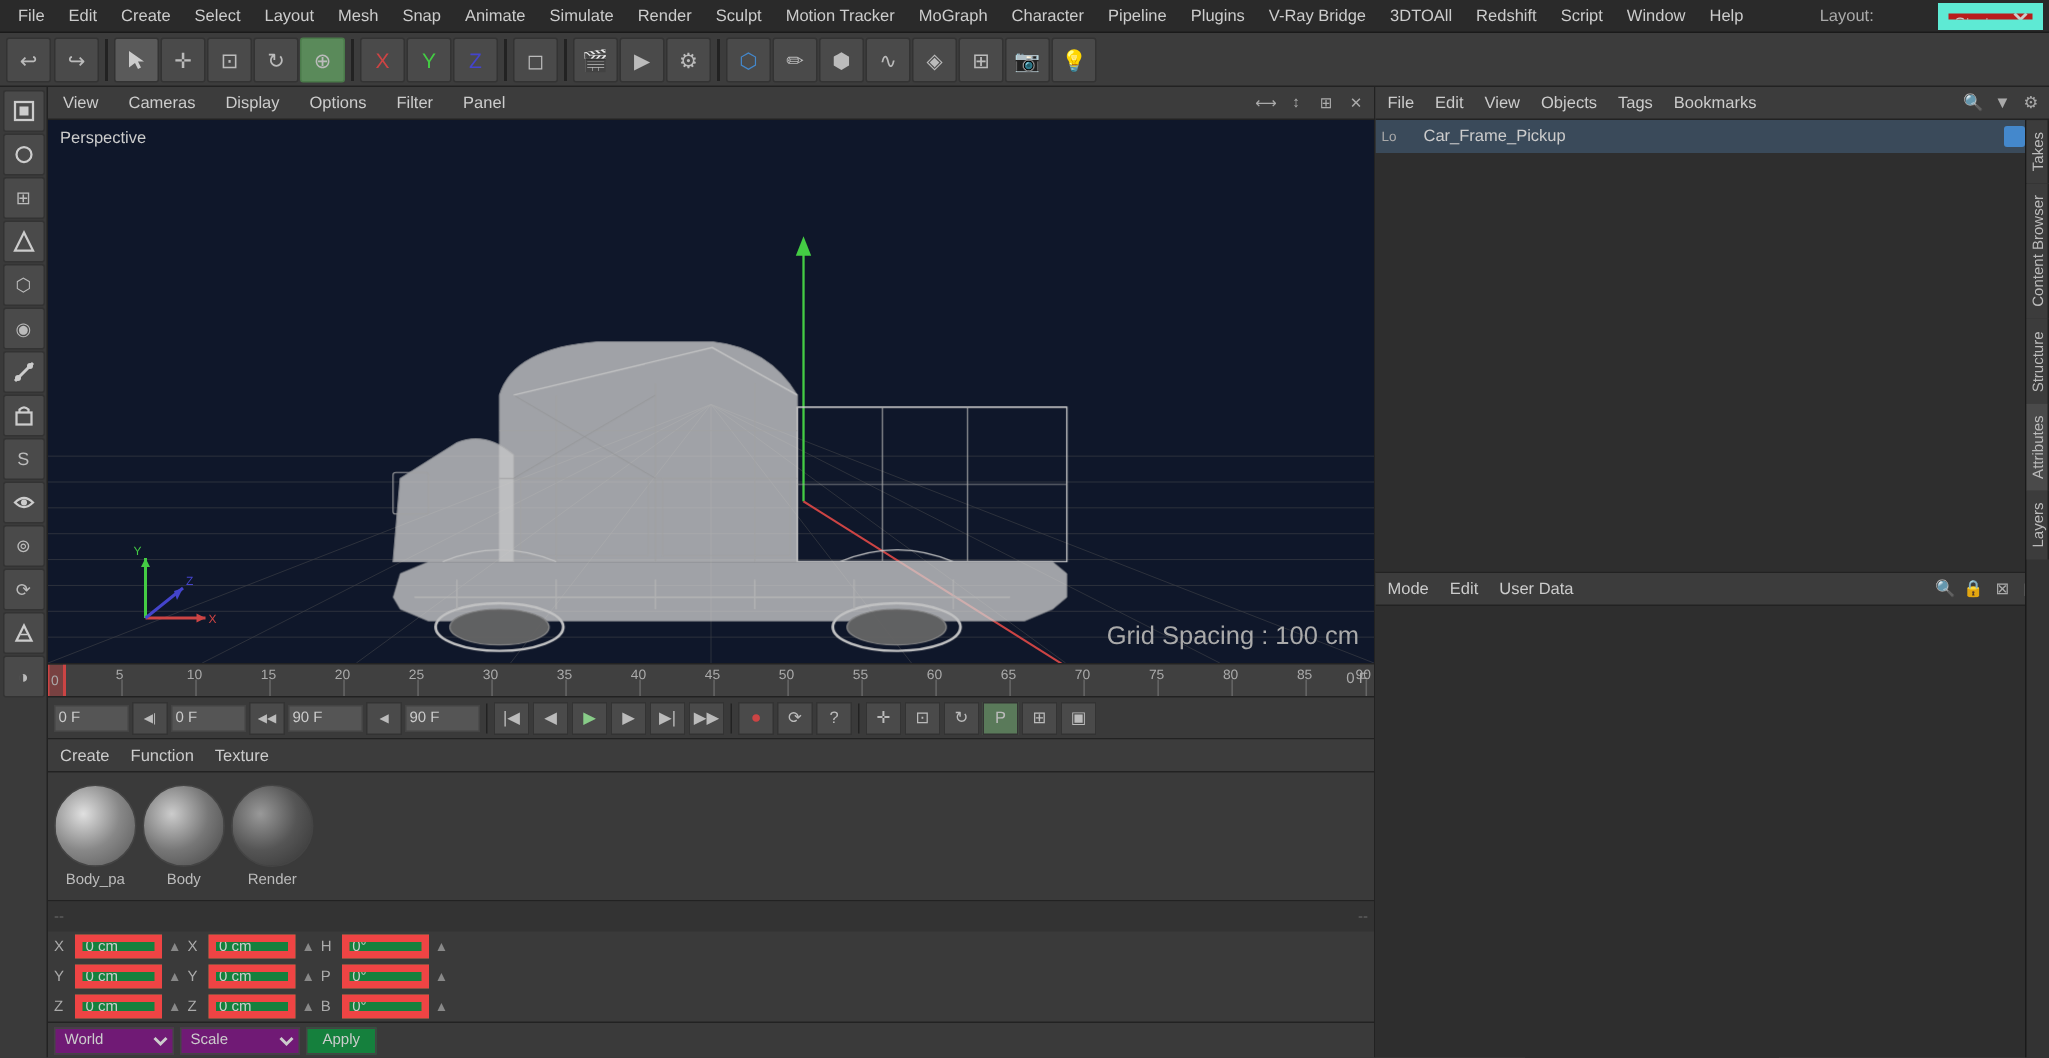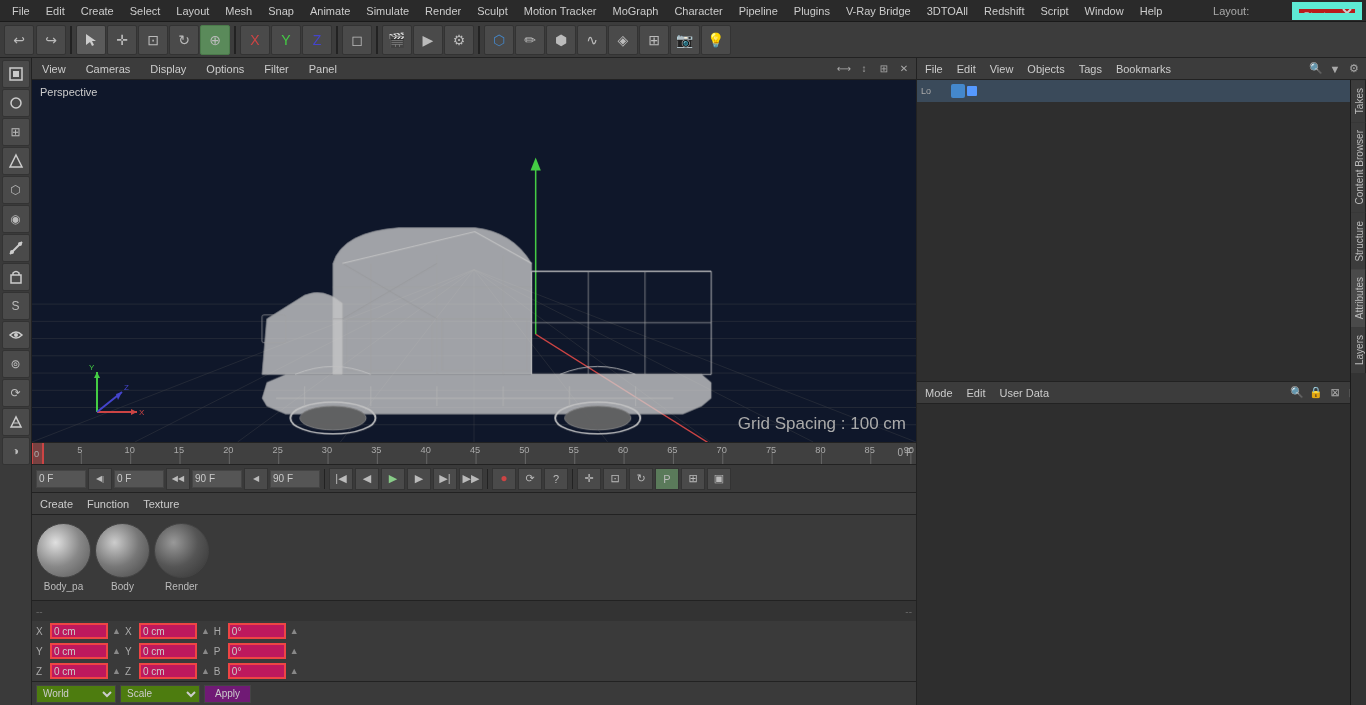--- a/index.html
+++ b/index.html
@@ -74,41 +74,41 @@
     #material-items { display: flex; gap: 4px; padding: 4px; height: 85px; align-items: center; overflow: hidden; }
     .mat-item { display: flex; flex-direction: column; align-items: center; cursor: pointer; }
     .mat-sphere { width: 55px; height: 55px; border-radius: 50%; margin-bottom: 3px; }
     .mat-body-paint { background: radial-gradient(circle at 35% 35%, #e0e0e0, #888, #555); border: 1px solid #444; }
     .mat-body { background: radial-gradient(circle at 35% 35%, #cccccc, #777, #444); border: 1px solid #444; }
     .mat-chassis { background: radial-gradient(circle at 35% 35%, #999, #555, #333); border: 1px solid #444; }
     .mat-label { font-size: 10px; color: #bbb; }
 
     
     #world-bar { display: flex; align-items: center; background: #3a3a3a; height: 24px; border-top: 1px solid #222; padding: 0 4px; gap: 4px; }
-    .world-select { background: #4d7c0f; border: 1px solid #444; color: #ccc; height: 18px; font-size: 10px; padding: 0 2px; width: 80px; }
-    .apply-btn { background: #701a75; border: 1px solid #444; color: #ccc; height: 18px; font-size: 10px; padding: 0 10px; cursor: pointer; }
+    .world-select { background: #701a75; border: 1px solid #444; color: #ccc; height: 18px; font-size: 10px; padding: 0 2px; width: 80px; }
+    .apply-btn { background: #15803d; border: 1px solid #444; color: #ccc; height: 18px; font-size: 10px; padding: 0 10px; cursor: pointer; }
 
     
     .side-tab { writing-mode: vertical-rl; transform: rotate(180deg); background: #3c3c3c; border-left: 1px solid #222; color: #bbb; font-size: 10px; padding: 8px 3px; cursor: pointer; }
 
     #right-side-tabs { position: absolute; right: 0; top: 22px; bottom: 0; width: 16px; display: flex; flex-direction: column; background: #333; border-left: 1px solid #1a1a1a; }
 
     
     .toolbar-btn.active { background: #5a8a5a; border-color: #4a7a4a; }
 
     
     #timeline-ticks { position: relative; width: 100%; height: 22px; background: #404040; overflow: hidden; }
 
     
     #playhead { position: absolute; top: 0; left: 10px; width: 2px; height: 100%; background: #cc4444; }
 
     
     .coord-row { display: flex; align-items: center; height: 20px; gap: 4px; padding: 1px 4px; }
     .crl { color: #aaa; font-size: 10px; width: 10px; }
-    .cri { background: #be185d; border: 2px solid #ef4444; color: #ccc; width: 58px; height: 16px; font-size: 10px; padding: 0 2px; }
+    .cri { background: #15803d; border: 5px solid #ef4444; color: #ccc; width: 58px; height: 16px; font-size: 10px; padding: 0 2px; }
   </style>
 </head>
 <body>
 
 <div id="menu-bar">
   <span class="menu-item">File</span>
   <span class="menu-item">Edit</span>
   <span class="menu-item">Create</span>
   <span class="menu-item">Select</span>
   <span class="menu-item">Layout</span>
@@ -515,20 +515,21 @@
         <span class="om-menu">Bookmarks</span>
         <div class="om-icons">
           <div class="om-icon">🔍</div>
           <div class="om-icon">▼</div>
           <div class="om-icon">⚙</div>
         </div>
       </div>
       <div id="om-content">
         <div class="om-row" style="background:#3a4a5a;">
           <span style="font-size:9px; color:#aaa; margin-right:18px;">Lo</span>
+          <span class="om-label">Car_Frame_Pickup</span>
           <div class="om-dot om-dot-blue"></div>
           <div style="width:10px; height:10px; background:#5599ff; border-radius:1px; margin-left:2px;"></div>
         </div>
       </div>
     </div>
 
     <div id="attr-manager">
       <div id="am-toolbar">
         <span class="am-menu">Mode</span>
         <span class="am-menu">Edit</span>

